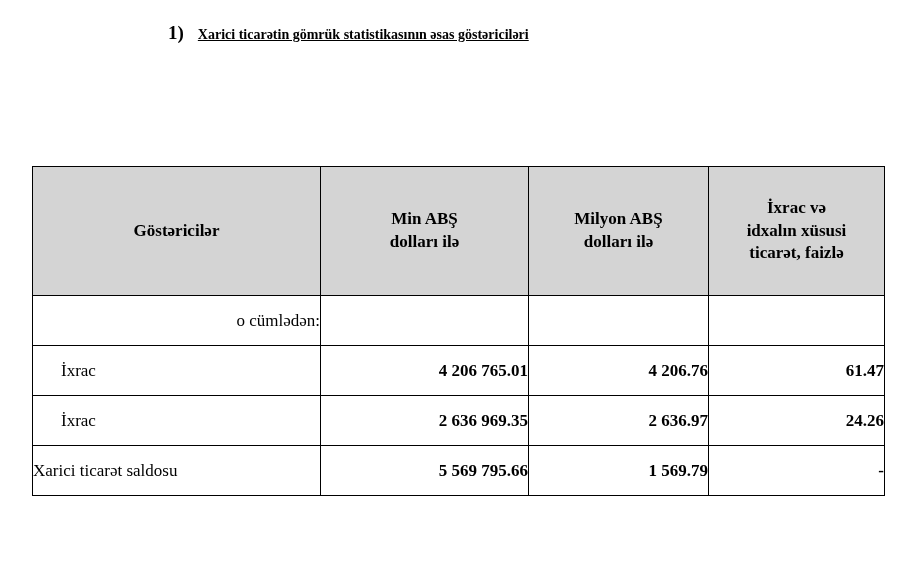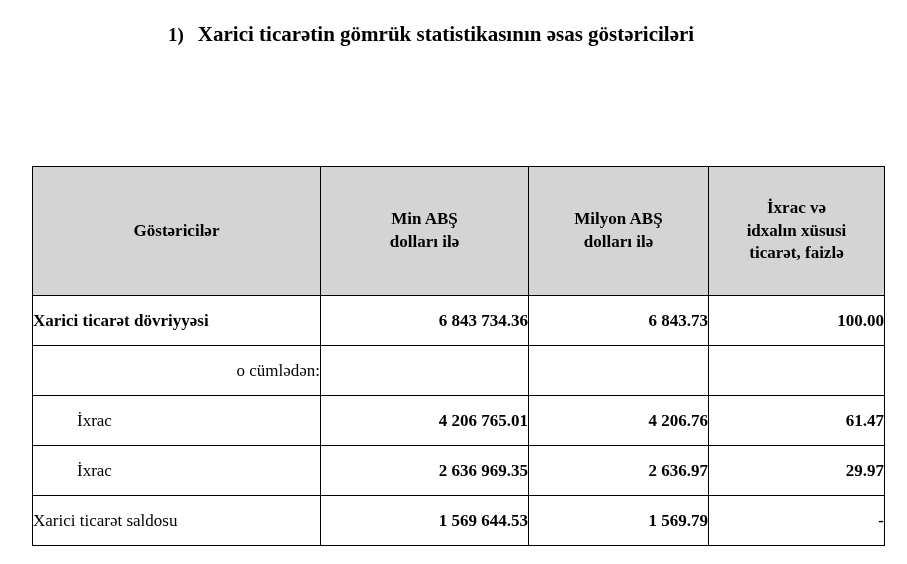--- a/index.html
+++ b/index.html
@@ -25,22 +25,23 @@
     margin-top: 22px;
     padding-left: 168px;
   }
   .heading-number {
     font-size: 19px;
     font-weight: bold;
     margin-right: 14px;
     white-space: nowrap;
   }
   .heading-title {
-    font-size: 21px;
+    font-size: 14px;
     font-weight: bold;
+    text-decoration: underline;
     white-space: nowrap;
   }
   table.stats {
     position: absolute;
     top: 144px;
     left: 32px;
     width: 852px;
     border-collapse: collapse;
     table-layout: fixed;
   }
@@ -68,21 +69,21 @@
     font-size: 17px;
     padding: 4px 10px;
   }
   td.label {
     text-align: left;
   }
   td.label.center {
     text-align: right;
   }
   td.label.indent {
-    padding-left: 44px;
+    padding-left: 28px;
   }
   td.num {
     text-align: right;
     padding-right: 16px;
   }
   .bold { font-weight: bold; }
   .row-empty td { height: 48px; }
 </style>
 </head>
 <body>
@@ -113,46 +114,40 @@
           <span>dolları ilə</span>
         </th>
         <th class="col-pct">
           <span>İxrac və</span><br>
           <span>idxalın xüsusi</span><br>
           <span>ticarət, faizlə</span>
         </th>
       </tr>
     </thead>
     <tbody>
-      <tr>
-        <td class="label bold">Xarici ticarət dövriyyəsi</td>
-        <td class="num bold">6 843 734.36</td>
-        <td class="num bold">6 843.73</td>
-        <td class="num bold">100.00</td>
-      </tr>
       <tr class="row-empty">
         <td class="label center">o cümlədən:</td>
         <td class="num"></td>
         <td class="num"></td>
         <td class="num"></td>
       </tr>
       <tr>
         <td class="label indent">İxrac</td>
         <td class="num bold">4 206 765.01</td>
         <td class="num bold">4 206.76</td>
         <td class="num bold">61.47</td>
       </tr>
       <tr>
         <td class="label indent">İxrac</td>
         <td class="num bold">2 636 969.35</td>
         <td class="num bold">2 636.97</td>
-        <td class="num bold">29.97</td>
+        <td class="num bold">24.26</td>
       </tr>
       <tr>
         <td class="label">Xarici ticarət saldosu</td>
-        <td class="num bold">1 569 644.53</td>
+        <td class="num bold">5 569 795.66</td>
         <td class="num bold">1 569.79</td>
         <td class="num bold">-</td>
       </tr>
     </tbody>
   </table>
 
 </div>
 
 </body></html>

